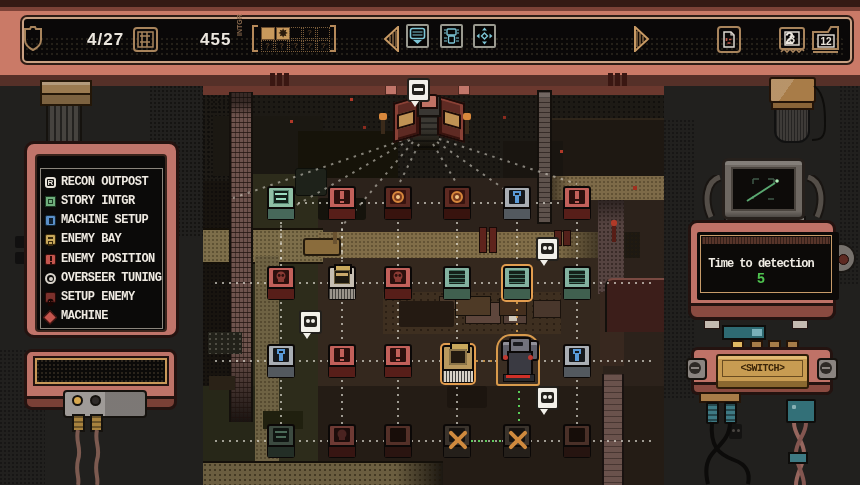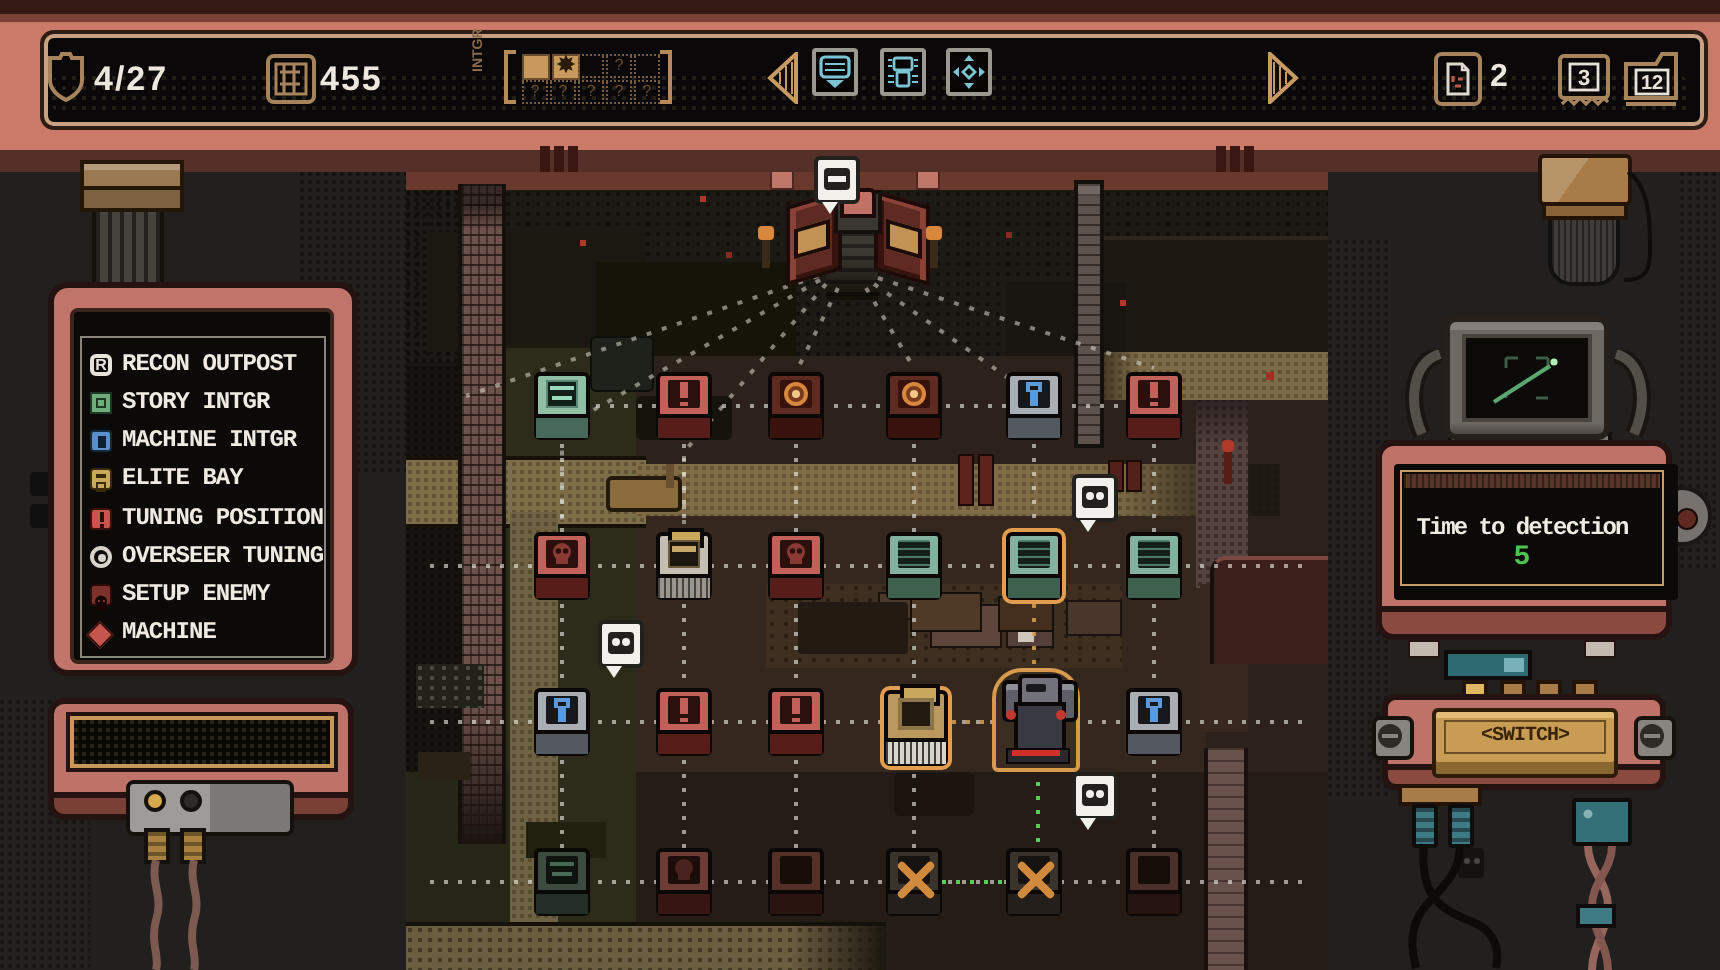--- a/index.html
+++ b/index.html
@@ -27,21 +27,21 @@
   
   #topwall{left:0;top:0;width:860px;height:75px;background:#ca7a67;}
   #topstrip{left:0;top:0;width:860px;height:7px;background:#351a14;}
   #topstrip2{left:0;top:7px;width:860px;height:4px;background:#7c4237;}
   #maroonstrip{left:0;top:75px;width:860px;height:11px;background:#553028;}
   #bar{left:22px;top:17px;width:826px;height:42px;background:#0a0808;
        border:2px solid #c9a183;border-radius:5px;box-shadow:0 0 0 2px #2e1c15;}
   #bardots{left:26px;top:38px;width:818px;height:18px;border-radius:4px;
        background-image:radial-gradient(circle at 1px 1px, #242019 1px, transparent 1.2px);
        background-size:5px 5px;}
-  .bartxt{color:#ece7df;font-weight:bold;font-size:17px;letter-spacing:1px;}
+  .bartxt{color:#ece7df;font-weight:bold;font-size:17px;letter-spacing:1px;margin-left:40px;}
   .hl{box-shadow:0 0 0 2px #e29d4f;}
   .nd{position:absolute;width:28px;height:34px;border:2px solid #0b0807;border-radius:3px;box-sizing:border-box;}
   .nd .g{position:absolute;left:4px;top:2px;width:16px;height:14px;border-radius:1px;}
   .nd .b{position:absolute;left:-1px;right:-1px;bottom:-1px;height:10px;border-top:2px solid #0b0807;
          background-image:repeating-linear-gradient(90deg, rgba(255,255,255,.4) 0 1px, transparent 1px 3px);
          background-size:100% 3px;background-position:0 100%;background-repeat:no-repeat;}
   .xmark{position:absolute;left:2px;top:4px;width:20px;height:20px;}
   .xmark:before,.xmark:after{content:"";position:absolute;left:9px;top:-2px;width:4px;height:24px;background:#cf8a3e;border-radius:2px;}
   .xmark:before{transform:rotate(45deg);}  .xmark:after{transform:rotate(-45deg);}
   .ltxt{color:#efeae2;font-family:"Liberation Mono",monospace;font-weight:bold;font-size:12px;letter-spacing:-0.5px;line-height:11px;}
@@ -474,31 +474,31 @@
 
 <div class="abs" style="left:45px;top:177px;width:11px;height:11px;border:2px solid #e8e3da;border-radius:3px;box-sizing:border-box;color:#e8e3da;font-size:8px;line-height:7px;text-align:center;font-weight:bold;font-family:'Liberation Sans',sans-serif;">R</div>
 <div class="abs ltxt" style="left:61px;top:177px;">RECON OUTPOST</div>
 <div class="abs" style="left:45px;top:196px;width:11px;height:11px;background:#6fae7c;border:1px solid #1c3a22;box-sizing:border-box;">
     <div style="margin:2px auto;width:5px;height:5px;border:1px solid #1c3a22;box-sizing:border-box;"></div>
   </div>
 <div class="abs ltxt" style="left:61px;top:196px;">STORY INTGR</div>
 <div class="abs" style="left:45px;top:215px;width:11px;height:11px;background:#5a8fc8;border:1px solid #142a3a;border-radius:2px;box-sizing:border-box;">
     <div style="margin:2px 3px;width:4px;height:6px;background:#10202e;"></div>
   </div>
-<div class="abs ltxt" style="left:61px;top:215px;">MACHINE INTGR</div>
+<div class="abs ltxt" style="left:61px;top:215px;">MACHINE SETUP</div>
 <div class="abs" style="left:45px;top:234px;width:11px;height:11px;background:#c8a85c;border:1px solid #3a2a0c;border-radius:2px;box-sizing:border-box;">
     <div style="margin:2px;height:2px;background:#3a2a0c;"></div>
     <div style="margin:1px 2px;height:3px;border:1px solid #3a2a0c;"></div>
   </div>
-<div class="abs ltxt" style="left:61px;top:234px;">ELITE BAY</div>
+<div class="abs ltxt" style="left:61px;top:234px;">ENEMY BAY</div>
 <div class="abs" style="left:45px;top:254px;width:11px;height:11px;background:#c4564e;border:1px solid #3a0f0c;border-radius:2px;box-sizing:border-box;">
     <div style="margin:1px 4px;width:2px;height:5px;background:#2a0b08;"></div>
     <div style="margin:1px 4px;width:2px;height:2px;background:#2a0b08;"></div>
   </div>
-<div class="abs ltxt" style="left:61px;top:254px;">TUNING POSITION</div>
+<div class="abs ltxt" style="left:61px;top:254px;">ENEMY POSITION</div>
 <div class="abs" style="left:45px;top:273px;width:11px;height:11px;border:2px solid #d8d3ca;border-radius:50%;box-sizing:border-box;">
     <div style="margin:1.5px;width:4px;height:4px;background:#d8d3ca;border-radius:50%;"></div>
   </div>
 <div class="abs ltxt" style="left:61px;top:273px;">OVERSEER TUNING</div>
 <div class="abs" style="left:45px;top:292px;width:11px;height:11px;background:#7c312c;border:1px solid #2a0b08;border-radius:2px;box-sizing:border-box;"><svg width="9" height="9">
       <circle cx="4.5" cy="3.8" r="3" fill="#180503"></circle>
       <rect x="2" y="5" width="5" height="3" fill="#180503"></rect>
       <rect x="3" y="3" width="1" height="1" fill="#7c312c"></rect>
       <rect x="5.5" y="3" width="1" height="1" fill="#7c312c"></rect>
     </svg></div>

